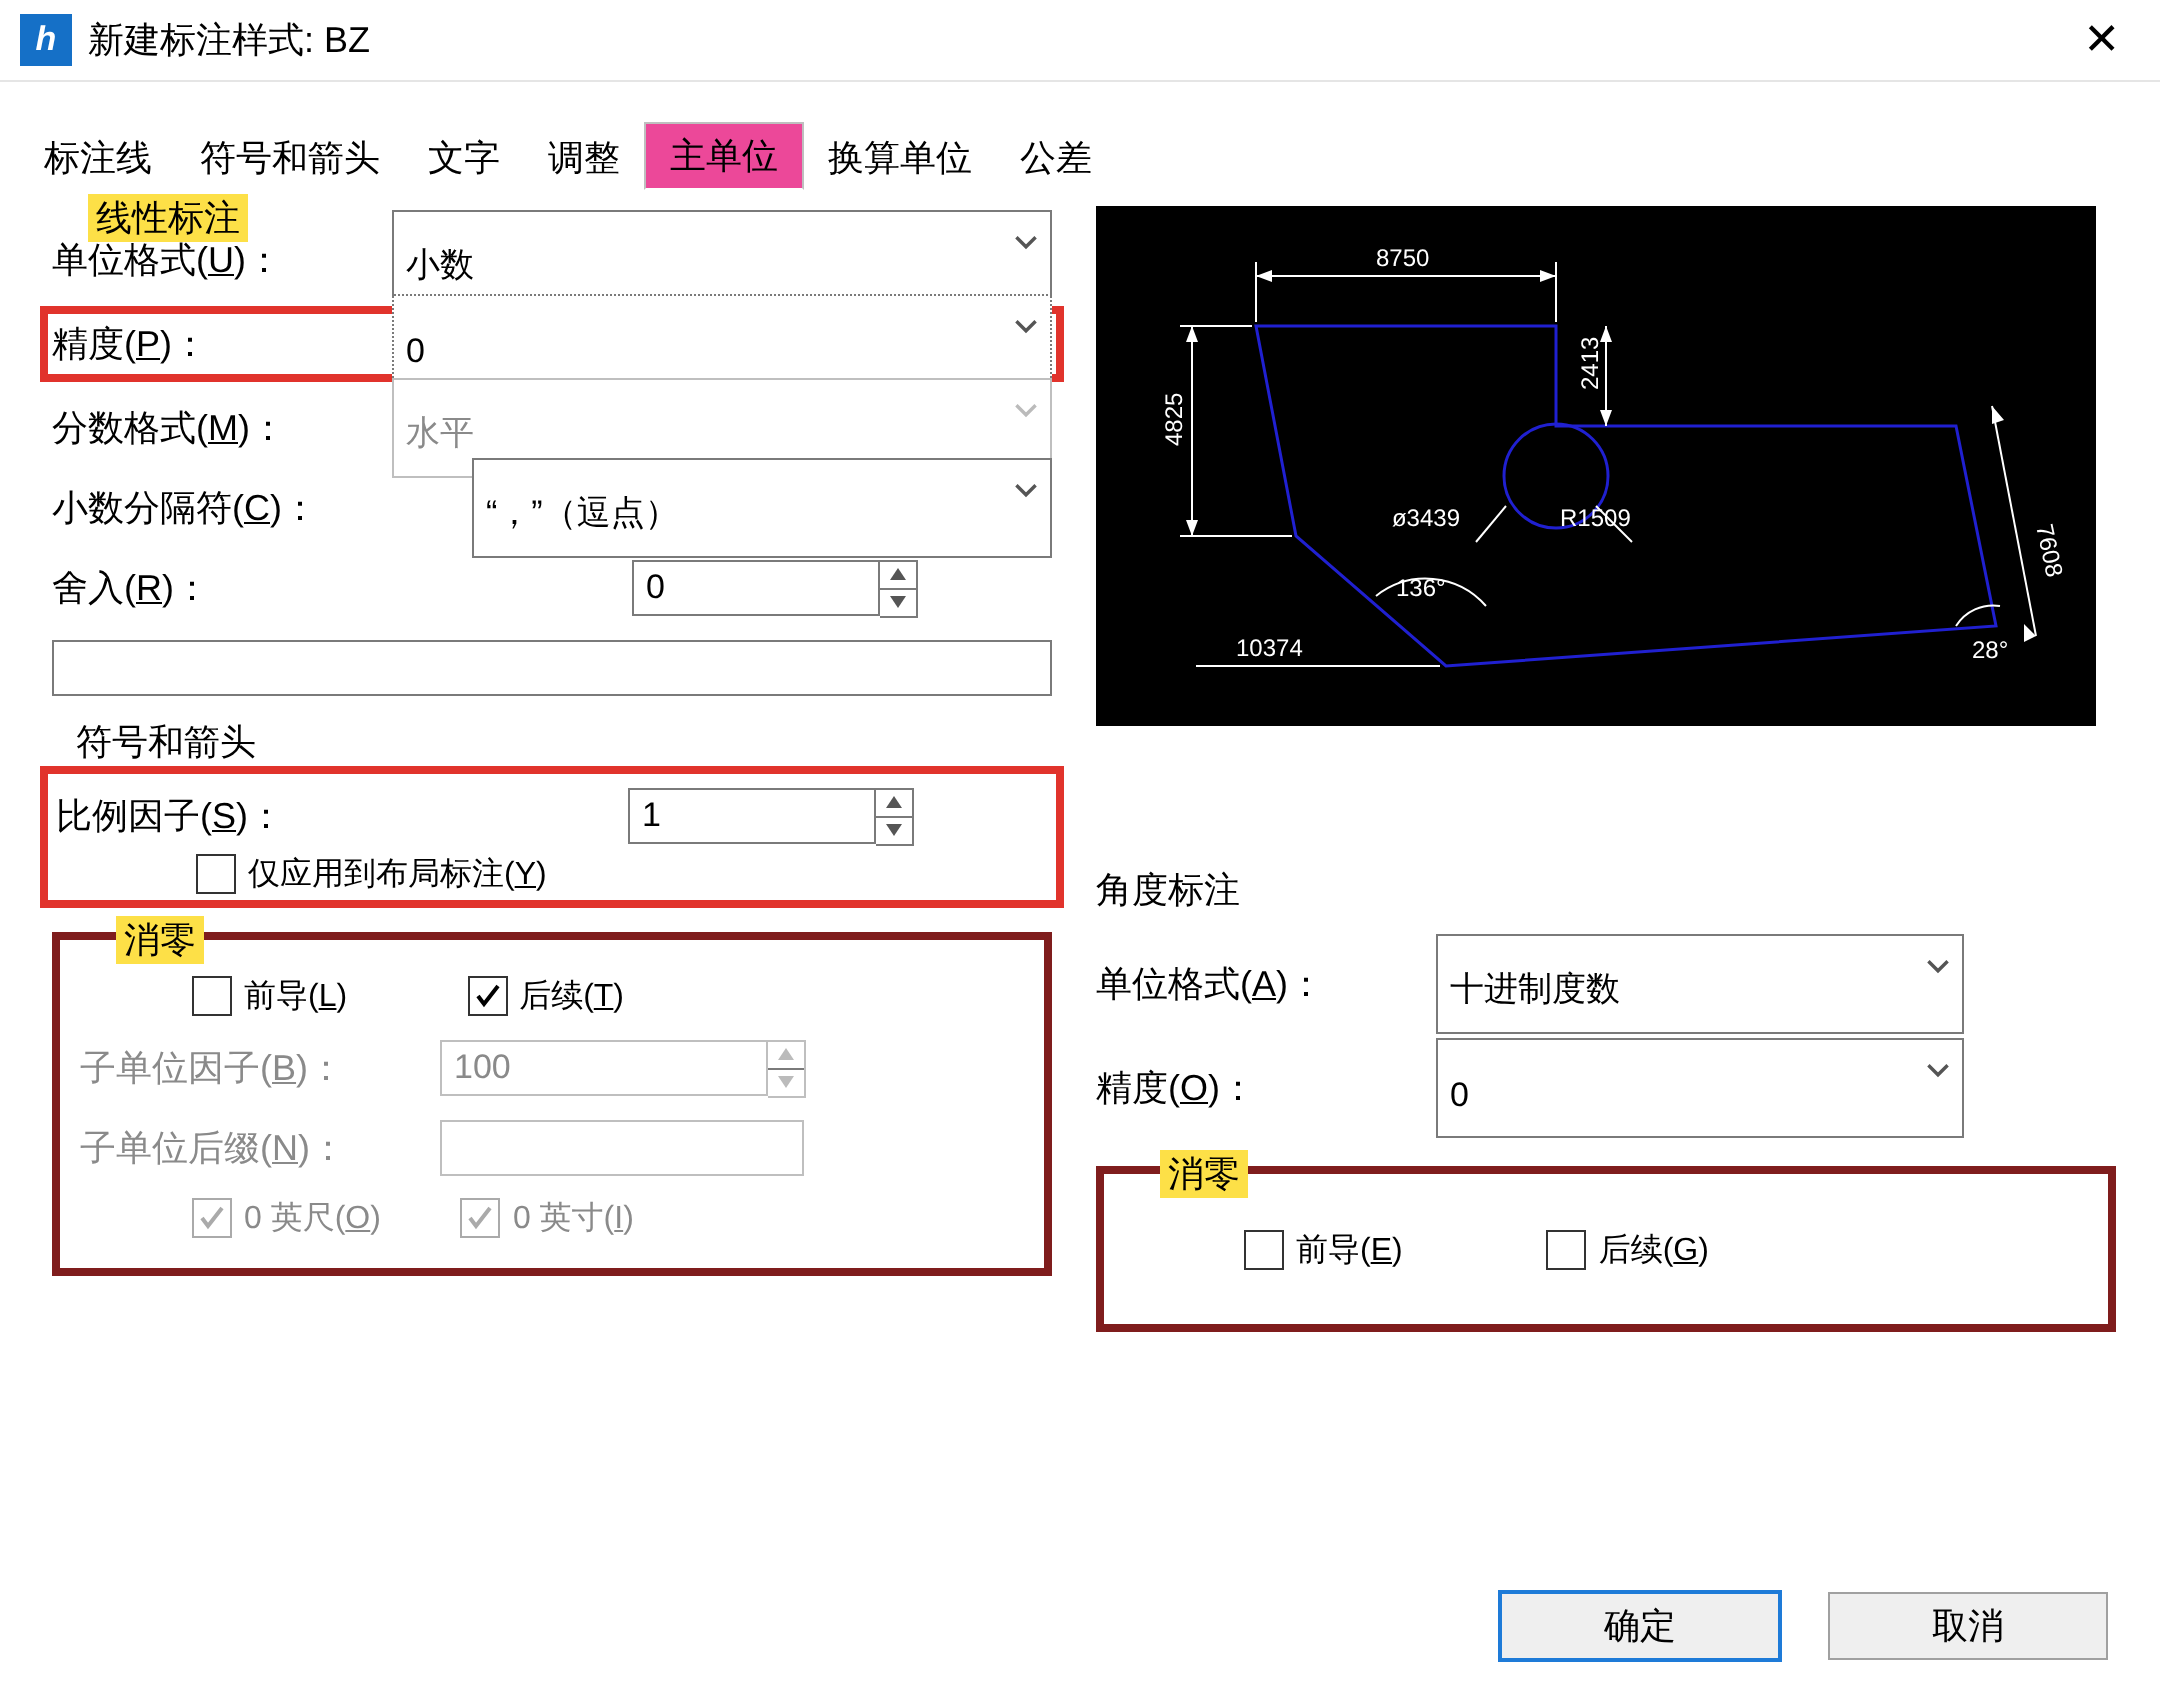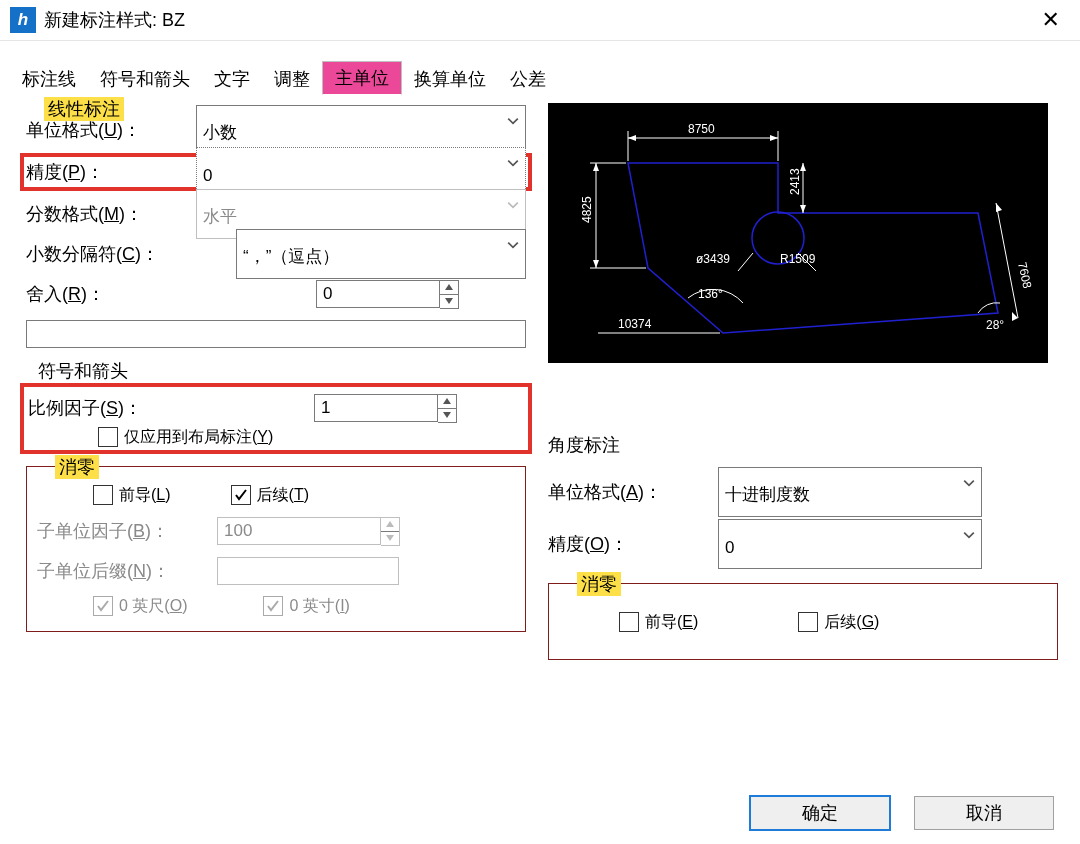--- a/index.html
+++ b/index.html
@@ -7,21 +7,21 @@
   .titlebar{display:flex;align-items:center;height:40px;padding:0 10px;border-bottom:1px solid #e5e5e5}
   .app-icon{width:26px;height:26px;background:#1570c7;color:#fff;font-style:italic;font-weight:bold;display:flex;align-items:center;justify-content:center;font-size:17px;margin-right:8px}
   .title-text{font-size:18px}
   .close-x{margin-left:auto;font-size:22px;line-height:1;color:#000;padding:4px 10px}
   .tabs{display:flex;align-items:flex-end;height:36px;margin:18px 10px 0 10px;font-size:18px}
   .tab{padding:4px 12px;color:#000;white-space:nowrap}
   .tab.active{border:1px solid #bfbfbf;border-bottom:1px solid #fff;background:#ec4899;position:relative;top:0}
   .body{display:flex;padding:0 16px}
   .left-col{width:520px}
   .right-col{width:510px;margin-left:12px}
-  .group{border:1px solid #7f1d1d;border-radius:0;position:relative;margin-top:8px;padding:8px 10px 10px 10px}
+  .group{border:4px solid #7f1d1d;border-radius:0;position:relative;margin-top:8px;padding:8px 10px 10px 10px}
   .group-title{position:absolute;top:-12px;left:28px;background:#fde047;padding:0 4px;font-size:18px}
   .row{display:flex;align-items:center;margin:10px 0;height:30px}
   .lbl{width:170px;font-size:18px;white-space:nowrap}
   .lbl u{text-decoration:underline}
   .combo{flex:1;height:28px;border:1px solid #7a7a7a;background:#fff;display:flex;align-items:flex-end;padding:10px 6px;position:relative;font-size:17px}
   .combo.disabled{color:#8a8a8a;border-color:#bfbfbf}
   .caret{position:absolute;right:6px;top:6px;width:12px;height:12px}
   .caret svg{width:12px;height:12px}
   .tbox{height:26px;border:1px solid #7a7a7a;background:#fff;padding:0 6px;font-size:17px;display:flex;align-items:center}
   .tbox.disabled{border-color:#bfbfbf;color:#8a8a8a}
@@ -196,21 +196,21 @@
                   </div>
               </div>
             </div>
           </div>
 
           <div class="row">
             <div class="lbl disabled-text" style="width:180px">子单位后缀(<u>N</u>)：</div>
             <div class="tbox disabled" style="width:168px"></div>
           </div>
 
-          <div style="display:flex;gap:76px;margin:10px 0 4px 56px">
+          <div style="display:flex;gap:40px;margin:10px 0 4px 56px">
             <div class="chk-row disabled-text">
               <span class="chk disabled">
                   <svg viewBox="0 0 14 14">
                     <path d="M2 7l3 4 7-9" fill="none" stroke="#aaa" stroke-width="2"></path>
                   </svg>
                 </span>
               <span>0 英尺(<u>O</u>)</span>
             </div>
             <div class="chk-row disabled-text">
               <span class="chk disabled">
@@ -286,21 +286,21 @@
           <div class="combo" style="width:250px;flex:none">
             <span>0</span>
             <span class="caret"><svg viewBox="0 0 10 10">
                   <path d="M1 3l4 4 4-4" fill="none" stroke="#555" stroke-width="1.4"></path>
                 </svg></span>
           </div>
         </div>
 
         <div class="group" style="margin-top:24px">
           <span class="group-title">消零</span>
-          <div style="display:flex;gap:100px;margin:20px 0 16px 60px">
+          <div style="display:flex;gap:72px;margin:20px 0 16px 60px">
             <div class="chk-row">
               <span class="chk"></span>
               <span>前导(<u>E</u>)</span>
             </div>
             <div class="chk-row">
               <span class="chk"></span>
               <span>后续(<u>G</u>)</span>
             </div>
           </div>
         </div>

